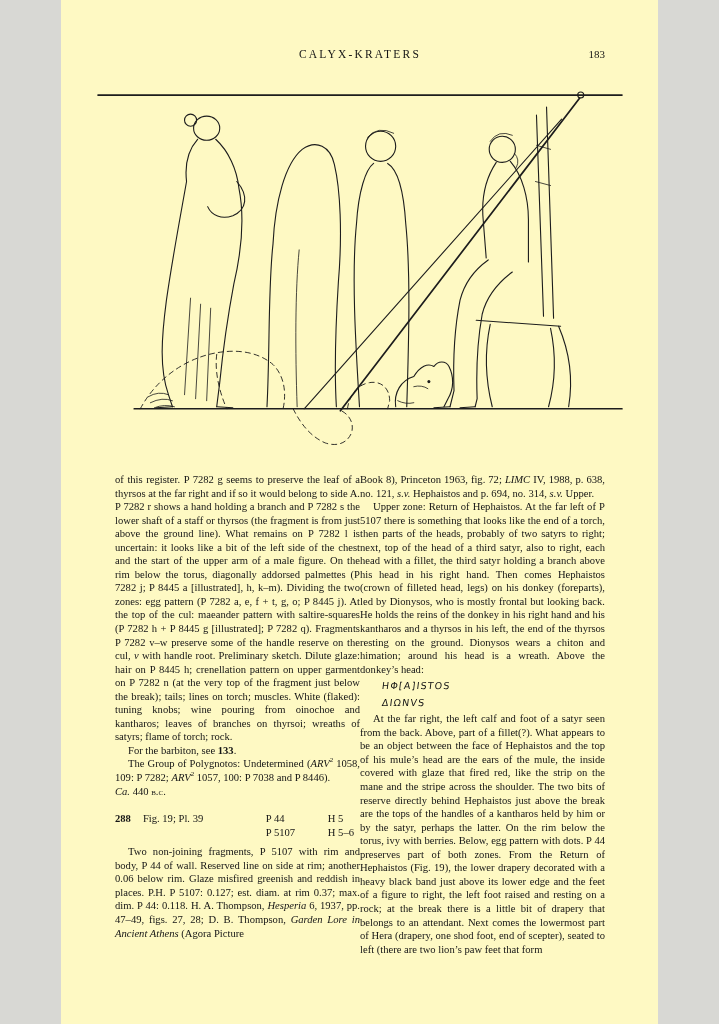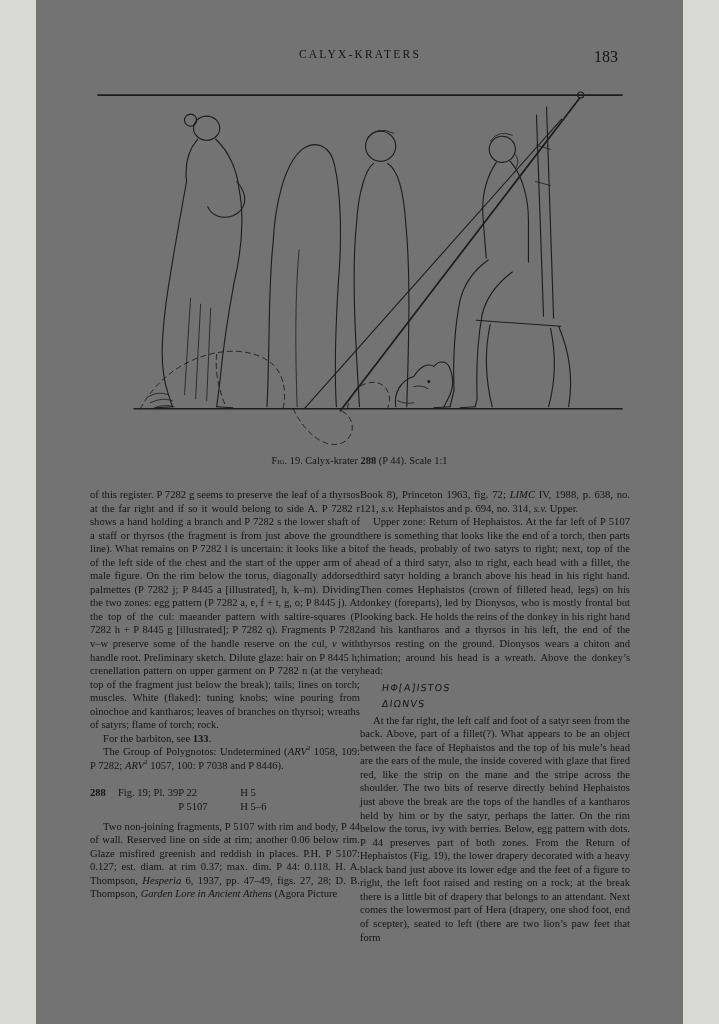--- a/index.html
+++ b/index.html
@@ -1,49 +1,49 @@
 <!DOCTYPE html>
 <html><head>
 <meta charset="utf-8">
 <style>
   html,body{margin:0;padding:0;background:#d8d8d4;}
   .page{
     position:relative;
-    width:647px;height:1024px;
+    width:597px;height:1024px;
     margin:0 auto;
-    background:#737373;
+    background:#fef9c3;
     font-family:"Liberation Serif",serif;
     color:#141414;
     overflow:hidden;
   }
   
   .header{position:relative;margin:48px 53px 0 54px;height:15px;}
   .running-head{position:absolute;left:0;right:0;text-align:center;font-size:11.5px;letter-spacing:2.2px;}
-  .page-number{position:absolute;right:12px;top:0;font-size:16px;}
+  .page-number{position:absolute;right:0;top:0;font-size:11px;}
   
   .figure{margin:26px 0 0 0;text-align:center;}
   .drawing{display:flex;justify-content:center;}
   .drawing svg path, .drawing svg line{fill:none;stroke:#1d1d1d;stroke-width:1.1;stroke-linecap:round;stroke-linejoin:round;}
   .drawing svg .thick{stroke-width:1.7;}
   .drawing svg .thin{stroke-width:0.8;}
   .drawing svg .dashed{stroke-dasharray:5 4;stroke-width:0.9;}
   .drawing svg circle.o{fill:none;stroke:#1d1d1d;stroke-width:1.1;}
   .drawing svg circle.f{fill:#1d1d1d;stroke:none;}
   .caption{font-size:10.4px;margin-top:4px;}
   
   .columns{display:flex;margin:22px 53px 0 54px;}
   .col{width:296px;font-size:10.6px;line-height:13.55px;text-align:justify;}
   .col p{margin:0;}
   .indent{text-indent:13px;}
   .i{font-style:italic;}
   .b{font-weight:700;}
   .sc{font-variant:small-caps;}
   sup{font-size:0.65em;line-height:0;}
   
-  .catalog{display:flex;align-items:flex-start;margin:14px 2px 6px 0;}
+  .catalog{display:flex;justify-content:space-between;align-items:flex-start;margin:14px 2px 6px 0;}
   .cat-number{font-weight:700;margin-right:12px;}
   .cat-table{display:grid;grid-template-columns:48px auto;column-gap:14px;row-gap:0;margin-right:4px;}
   
   .inscription{
     font-family:"DejaVu Sans",sans-serif;
     font-size:9.5px;letter-spacing:1.2px;
     padding-left:22px;margin:3px 0 3px 0;
     transform:skewX(-7deg);transform-origin:left center;
   }
 </style>
@@ -110,36 +110,36 @@
           <circle cx="331" cy="291" r="1.5" class="f"></circle>
         </g>
         <g>
           <path class="dashed" d="M44 318 C58 292 82 272 112 264 C140 257 162 262 176 274 C186 284 190 300 186 318"></path>
           <path class="dashed" d="M120 264 C118 280 122 300 130 318"></path>
           <path class="dashed" d="M250 318 C252 304 260 294 272 292 C284 290 292 298 292 310 L290 318"></path>
           <path class="dashed" d="M196 318 C204 334 214 346 228 352 C240 356 250 352 254 342 C257 333 252 324 244 320"></path>
         </g>
       </svg>
     </div>
-    <figcaption class="caption"><span class="sc">Fig.</span><span> 19. Calyx-krater </span><span class="b">288</span><span> (P 44). Scale 1:1</span></figcaption>
   </figure>
 
   <div class="columns">
 
     <div class="col">
       <p><span>of this register.  P 7282 g seems to preserve the leaf of a thyrsos at the far right and if so it would belong to side A.  P 7282 r shows a hand holding a branch and P 7282 s the lower shaft of a staff or thyrsos (the fragment is from just above the ground line).  What remains on P 7282 l is uncertain: it looks like a bit of the left side of the chest and the start of the upper arm of a male figure.  On the rim below the torus, diagonally addorsed palmettes (P 7282 j; P 8445 a [illustrated], h, k–m).  Dividing the two zones: egg pattern (P 7282 a, e, f + t, g, o; P 8445 j).  At the top of the cul: maeander pattern with saltire-squares (P 7282 h + P 8445 g [illustrated]; P 7282 q).  Fragments P 7282 v–w preserve some of the handle reserve on the cul, </span><span class="i">v</span><span> with handle root.  Preliminary sketch.  Dilute glaze: hair on P 8445 h; crenellation pattern on upper garment on P 7282 n (at the very top of the fragment just below the break); tails; lines on torch; muscles.  White (flaked): tuning knobs; wine pouring from oinochoe and kantharos; leaves of branches on thyrsoi; wreaths of satyrs; flame of torch; rock.</span></p>
       <p class="indent"><span>For the barbiton, see </span><span class="b">133</span><span>.</span></p>
       <p class="indent"><span>The Group of Polygnotos: Undetermined (</span><span class="i">ARV</span><sup>2</sup><span> 1058, 109: P 7282; </span><span class="i">ARV</span><sup>2</sup><span> 1057, 100: P 7038 and P 8446).</span></p>
+      <p><span class="i">Ca.</span><span> 440 </span><span class="sc">b.c.</span></p>
 
       <div class="catalog">
         <div>
           <span class="cat-number">288</span><span>Fig. 19; Pl. 39</span>
         </div>
         <div class="cat-table">
-          <span>P 22</span>
+          <span>P 44</span>
           <span>H 5</span>
           <span>P 5107</span>
           <span>H 5–6</span>
         </div>
       </div>
 
       <p class="indent"><span>Two non-joining fragments, P 5107 with rim and body, P 44 of wall.  Reserved line on side at rim; another 0.06 below rim.  Glaze misfired greenish and reddish in places.  P.H. P 5107: 0.127; est. diam. at rim 0.37; max. dim. P 44: 0.118. H. A. Thompson, </span><span class="i">Hesperia</span><span> 6, 1937, pp. 47–49, figs. 27, 28; D. B. Thompson, </span><span class="i">Garden Lore in Ancient Athens</span><span> (Agora Picture</span></p>
     </div>
 
     <div class="col">

